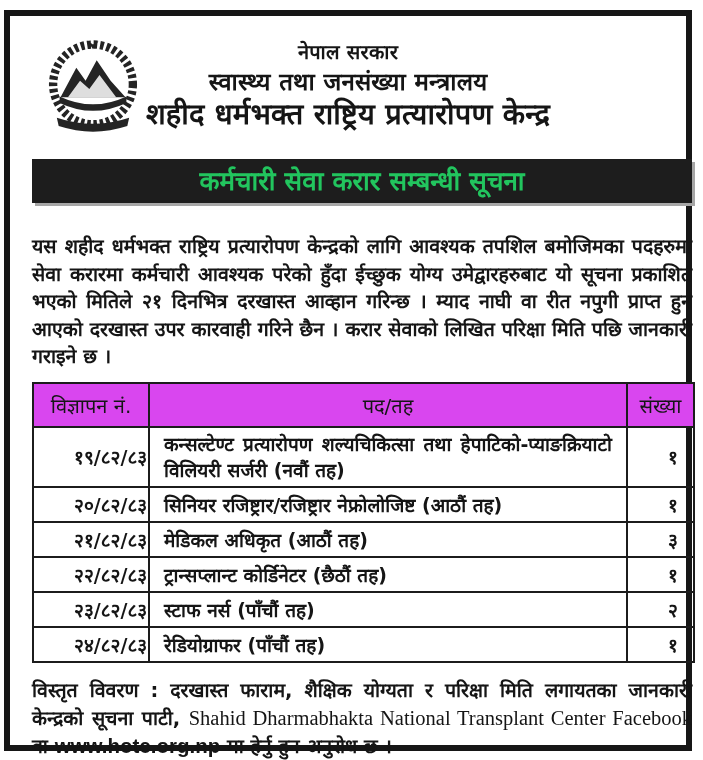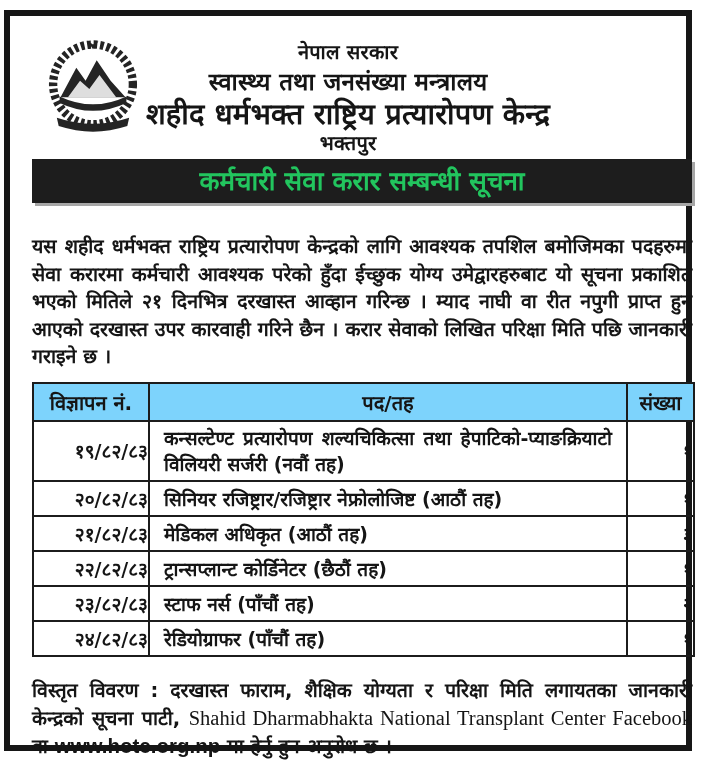--- a/index.html
+++ b/index.html
@@ -39,26 +39,26 @@
   }
   table.vacancy {
     position:absolute; left:22px; top:366px; width:661px;
     border-collapse:collapse; table-layout:fixed;
   }
   table.vacancy th, table.vacancy td {
     border:2px solid #1c1c1c;
     font-size:19px;
   }
   table.vacancy th {
-    background:#7dd3fc; height:38px; font-size:20px; font-weight:bold;
+    background:#d946ef; height:44px; font-size:20px; font-weight:normal;
   }
   col.c-advt  { width:116px; }
   col.c-post  { width:478px; }
   col.c-count { width:67px;  }
-  td.advt, td.count { text-align:right; font-weight:600; }
+  td.advt, td.count { text-align:left; font-weight:600;padding-left:40px; }
   td.post { text-align:left; padding:3px 14px; font-weight:600; }
   tr.r    { height:35px; }
   tr.tall { height:60px; }
   tr.tall td.post { text-align:justify; }
   .footer {
     position:absolute; left:22px; top:661px; width:660px;
     font-size:19.5px; line-height:27.5px; font-weight:600;
     text-align:justify;
   }
   .footer .bold { font-weight:bold; }
@@ -78,21 +78,20 @@
       <path d="M28 64 L41 46 L51 55 L62 40 L80 64 Z" fill="#ffffff" opacity="0.85"></path>
       <path d="M19 63 Q55 80 91 63 L91 70 Q55 87 19 70 Z" fill="#242424"></path>
       <path d="M16 86 Q55 99 94 86 L92 95 Q55 107 18 95 Z" fill="#242424"></path>
       <path d="M49 3 L55 12 L61 3 L55 7 Z" fill="#242424"></path>
     </svg>
   </div>
 
   <div class="hline ministry-line">स्वास्थ्य तथा जनसंख्या मन्त्रालय</div>
   <div class="hline gov-line">नेपाल सरकार</div>
   <div class="hline center-line">शहीद धर्मभक्त राष्ट्रिय प्रत्यारोपण केन्द्र</div>
-  <div class="hline place-line">भक्तपुर</div>
 
   <div class="banner">कर्मचारी सेवा करार सम्बन्धी सूचना</div>
 
 
   <div class="para">यस शहीद धर्मभक्त राष्ट्रिय प्रत्यारोपण केन्द्रको लागि आवश्यक तपशिल बमोजिमका पदहरुमा सेवा करारमा कर्मचारी आवश्यक परेको हुँदा ईच्छुक योग्य उमेद्वारहरुबाट यो सूचना प्रकाशित भएको मितिले २१ दिनभित्र दरखास्त आव्हान गरिन्छ । म्याद नाघी वा रीत नपुगी प्राप्त हुन आएको दरखास्त उपर कारवाही गरिने छैन । करार सेवाको लिखित परिक्षा मिति पछि जानकारी गराइने छ ।</div>
 
   <table class="vacancy">
     <colgroup>
         <col class="c-advt">
         <col class="c-post">

